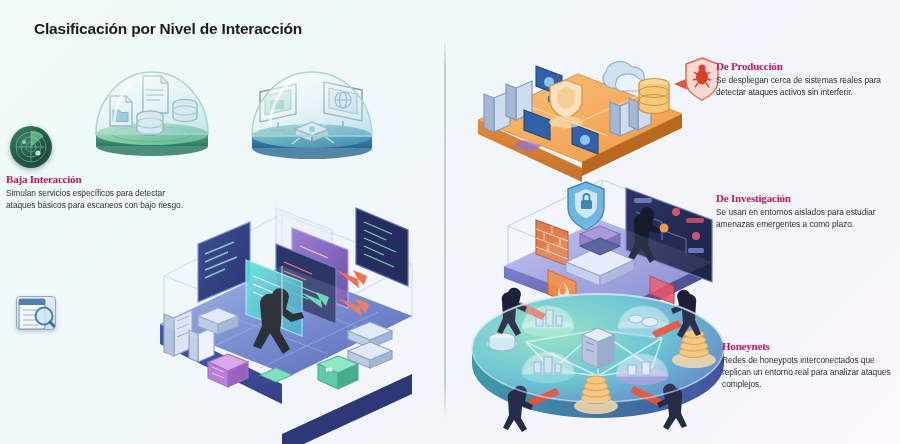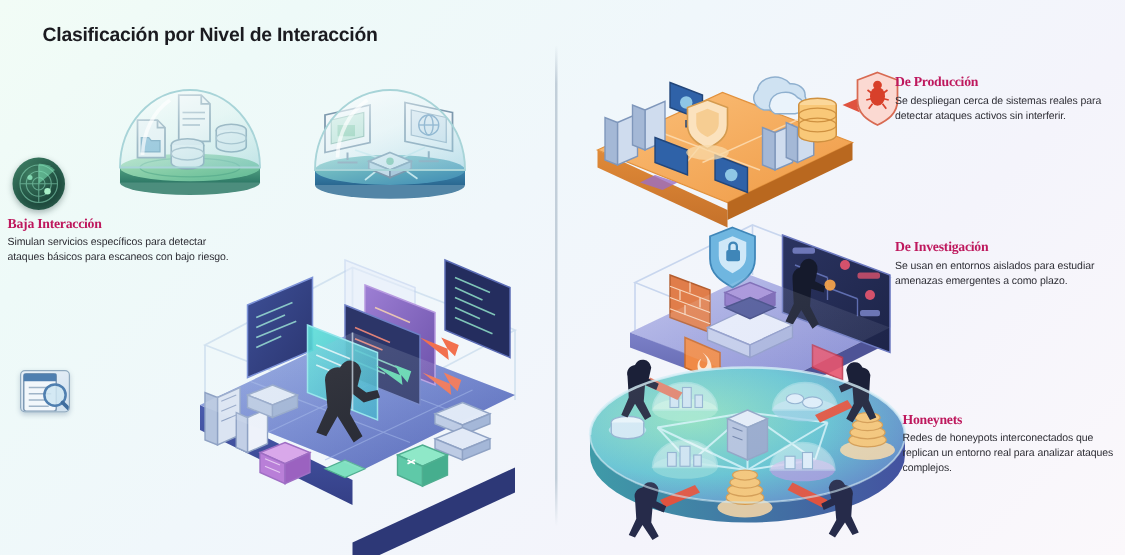--- a/index.html
+++ b/index.html
@@ -40,21 +40,21 @@
     letter-spacing: -0.2px; margin-bottom: 3px; white-space: nowrap; font-family: Liberation Serif, serif;
   }
   .block p {
     font-size: 8.4px; font-weight: normal; line-height: 1.42; color: #2d2d34;
     letter-spacing: -0.05px;
   }
   #blk-baja  { left: 6px;  top: 173px; width: 182px; }
   #blk-alta  { left: 12px;  top: 338px; width: 188px; }
   #blk-prod  { left: 716px; top: 60px;  width: 178px; }
   #blk-inv   { left: 716px; top: 152px; width: 178px; margin-top: 40px; }
-  #blk-honey { left: 722px; top: 330px; width: 172px; }
+  #blk-honey { left: 722px; top: 340px; width: 172px; }
 
   
   .badge { position: absolute; }
   #badge-radar {
     left: 10px; top: 126px; width: 42px; height: 42px; border-radius: 50%;
     background: radial-gradient(circle at 36% 32%, #3f7f63 0%, #1f4d3f 55%, #14332d 100%);
     box-shadow: 0 2px 5px rgba(20,50,45,.35), inset 0 0 7px rgba(120,220,180,.3);
     overflow: hidden;
   }
   #badge-doc {

